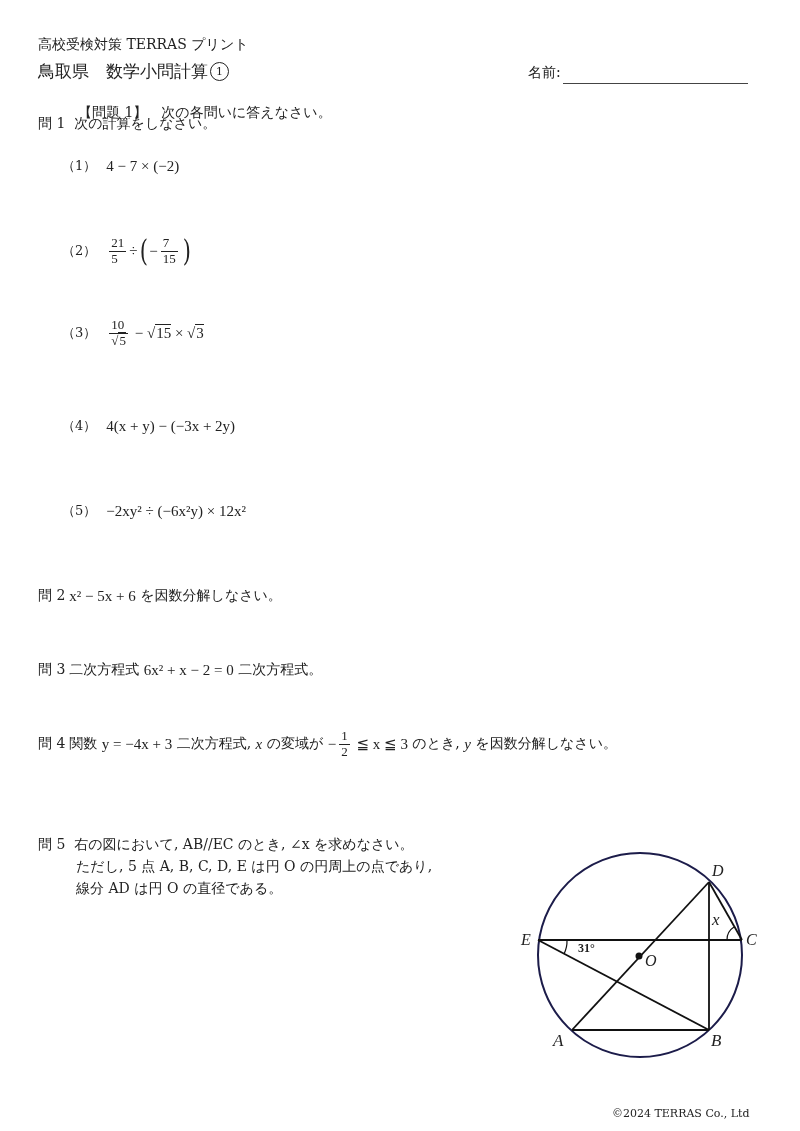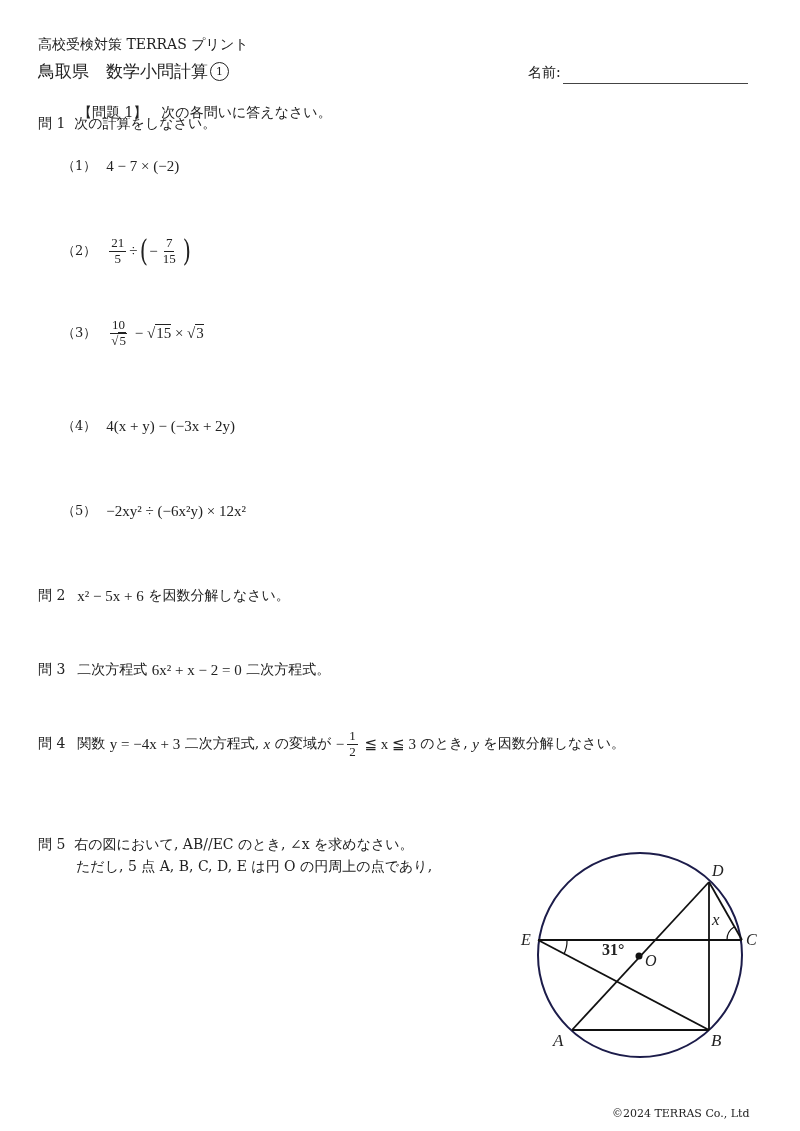--- a/index.html
+++ b/index.html
@@ -11,28 +11,28 @@
     .circled { display: inline-block; width: 17px; height: 17px; border: 1px solid #222; border-radius: 50%;
                font-size: 11px; line-height: 17px; text-align: center; vertical-align: 2px; margin-left: 2px; }
     .name-label { left: 528px; top: 64px; font-size: 14px; }
     .name-line { left: 563px; top: 83px; width: 185px; border-bottom: 1px solid #444; height: 0; }
     .section { left: 34px; top: 104px; font-size: 14px; margin-left: 44px; }
     .q1head { left: 38px; top: 115px; font-size: 14px; }
     .item { left: 62px; font-size: 14px; display: flex; align-items: center; }
     .num { margin-right: 10px; font-size: 13px; }
     .math { font-family: "Liberation Serif", "DejaVu Serif", serif; font-size: 15px; }
     .var { font-style: italic; }
-    .frac { display: inline-flex; flex-direction: column; align-items: center; vertical-align: middle;
+    .frac { display: inline-flex; flex-direction: column; vertical-align: middle;
             font-size: 13px; margin: 0 3px; line-height: 1.15; }
     .frac .n { border-bottom: 1px solid #222; padding: 0 2px; }
     .frac .d { padding: 0 2px; }
     .big-paren { font-size: 30px; font-weight: 100; transform: scaleX(0.7); display: inline-block; line-height: 1; }
     .sqrt { border-top: 1px solid #222; padding-left: 1px; }
     .qline { left: 38px; font-size: 14px; display: flex; align-items: center; }
-    .qnum { margin-right: 12px; }
+    .qnum { margin-right: 4px; }
     .q5 { left: 38px; top: 833px; font-size: 14px; line-height: 22px; }
     .q5 .indent { padding-left: 38px; }
     .footer { left: 612px; top: 1083px; font-size: 11px; margin-top: 24px; }
   </style>
 </head>
 <body>
 
 <div class="abs subtitle">高校受検対策 TERRAS プリント</div>
 <div class="abs title">
   <span>鳥取県　数学小問計算</span><span class="circled">1</span>
@@ -118,20 +118,21 @@
   <span style="white-space:pre"> のとき, </span>
   <span class="math var">y</span>
   <span style="white-space:pre"> を因数分解しなさい。</span>
 </div>
 
 <div class="abs q5">
   <div>
     <span>問 5</span>&nbsp;&nbsp;<span>右の図において, AB//EC のとき, ∠x を求めなさい。</span>
   </div>
   <div class="indent">ただし, 5 点 A, B, C, D, E は円 O の円周上の点であり,</div>
+  <div class="indent">線分 AD は円 O の直径である。</div>
 </div>
 
 <svg class="abs" style="left:0; top:0;" width="800" height="1131">
   <circle cx="640" cy="955" r="102" fill="none" stroke="#1c1c4a" stroke-width="2"></circle>
 
   <line x1="538" y1="940" x2="742" y2="940" stroke="#111" stroke-width="1.8"></line>
 
   <line x1="572" y1="1030" x2="709" y2="1030" stroke="#111" stroke-width="1.8"></line>
 
   <line x1="572" y1="1030" x2="709" y2="882" stroke="#111" stroke-width="1.8"></line>
@@ -148,16 +149,16 @@
 
   <circle cx="639" cy="956" r="3.5" fill="#111"></circle>
 </svg>
 
 <div class="abs" style="left:712px; top:862px; font-size:16px; font-style:italic; font-family:'Liberation Serif',serif;">D</div>
 <div class="abs" style="left:746px; top:931px; font-size:16px; font-style:italic; font-family:'Liberation Serif',serif;">C</div>
 <div class="abs" style="left:521px; top:931px; font-size:16px; font-style:italic; font-family:'Liberation Serif',serif;">E</div>
 <div class="abs" style="left:553px; top:1031px; font-size:17px; font-style:italic; font-family:'Liberation Serif',serif;">A</div>
 <div class="abs" style="left:711px; top:1031px; font-size:17px; font-style:italic; font-family:'Liberation Serif',serif;">B</div>
 <div class="abs" style="left:645px; top:952px; font-size:16px; font-style:italic; font-family:'Liberation Serif',serif;">O</div>
-<div class="abs" style="left:602px; top:941px; font-size:16px; font-weight:bold; font-family:'Liberation Serif',serif;">31°</div>
+<div class="abs" style="left:578px; top:941px; font-size:12px; font-weight:bold; font-family:'Liberation Serif',serif;">31°</div>
 <div class="abs" style="left:712px; top:910px; font-size:17px; font-style:italic; font-family:'Liberation Serif',serif;">x</div>
 
 <div class="abs footer">©2024 TERRAS Co., Ltd</div>
 
 </body></html>

